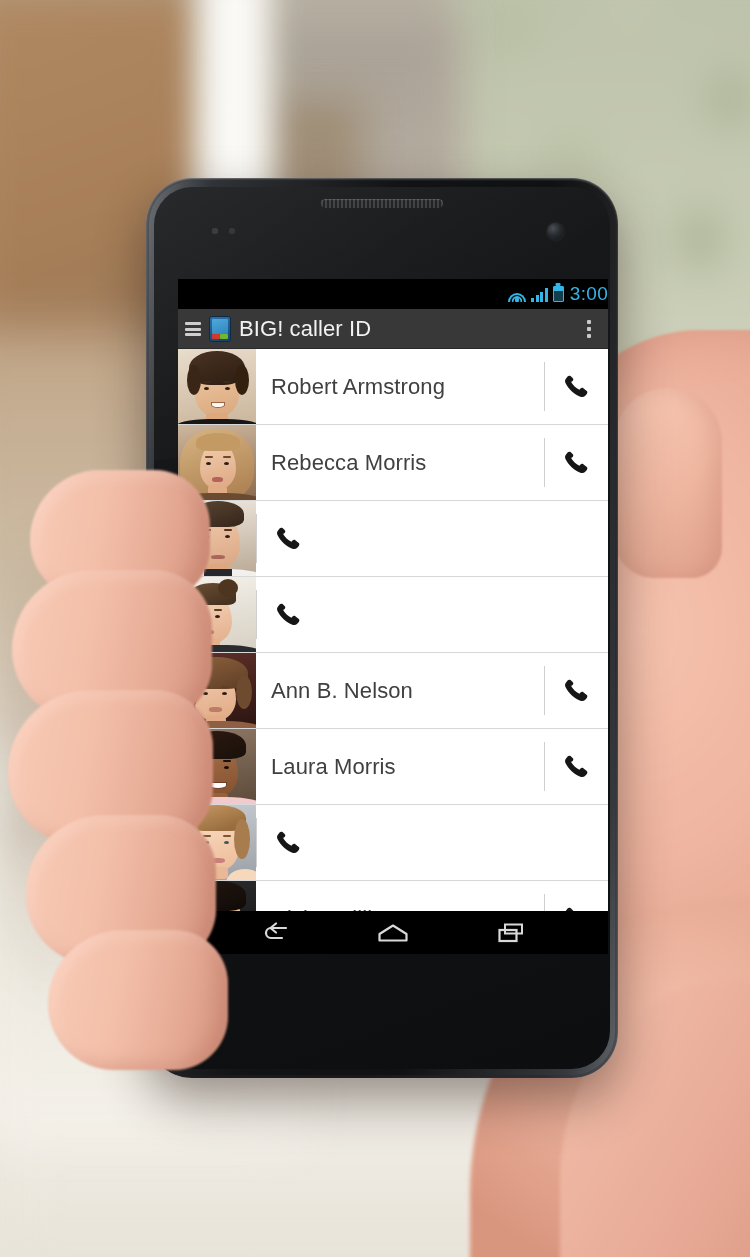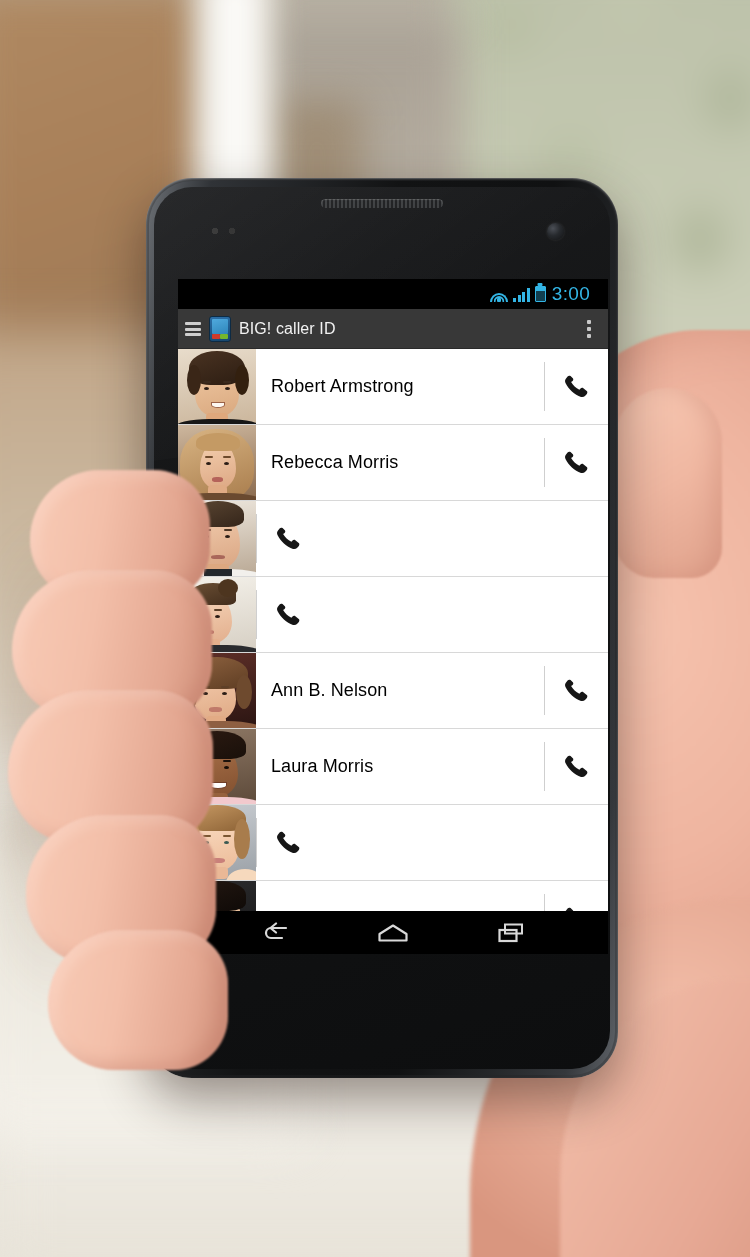--- a/index.html
+++ b/index.html
@@ -180,21 +180,21 @@
   
   .screen{
     position:absolute; left:24px; top:92px; width:430px; height:675px;
     background:#000; overflow:hidden;
   }
 
   
   .statusbar{
     height:30px; background:#000; position:relative;
     display:flex; align-items:center; justify-content:flex-end;
-    padding-right:18px; gap:6px;
+    padding-right:0; gap:6px;
   }
   .sb-icons{ display:flex; align-items:flex-end; gap:5px; }
   .wifi-ic{ width:19px; height:15px; position:relative; }
   .wifi-ic i{
     position:absolute; left:50%; bottom:0; transform:translateX(-50%);
     border-radius:50% 50% 0 0 / 100% 100% 0 0;
     border:2px solid #33b5e5; border-bottom:none; background:transparent;
   }
   .wifi-ic i:nth-child(1){ width:18px; height:9px; }
   .wifi-ic i:nth-child(2){ width:11px; height:6px; }
@@ -228,36 +228,36 @@
     background:linear-gradient(170deg,#2c6fa8 0%, #1f5a8c 55%, #17466d 100%);
     border:1.5px solid #0d2b44; overflow:hidden;
   }
   .app-ic .scr{
     position:absolute; left:2px; top:2px; right:2px; height:15px;
     background:linear-gradient(160deg,#4fa9dd 0%, #2f86bb 100%);
     border-radius:1px;
   }
   .app-ic .kred{ position:absolute; left:2px; bottom:2px; width:8px; height:5px; background:#cf3a2a; border-radius:1px; }
   .app-ic .kgrn{ position:absolute; right:2px; bottom:2px; width:8px; height:5px; background:#74b72e; border-radius:1px; }
-  .ab-title{ color:#f2f2f2; font-size:16px; flex:1 1 auto; letter-spacing:.1px; }
+  .ab-title{ color:#f2f2f2; font-size:22px; flex:1 1 auto; letter-spacing:.1px; }
   .overflow{ width:14px; display:flex; flex-direction:column; align-items:center; gap:3px; flex:0 0 auto; padding-right:4px; }
   .overflow i{ width:4px; height:4px; background:#c9c9c9; border-radius:1px; display:block; }
 
   
   .list{ background:#000; height:562px; overflow:hidden; position:relative; }
   .row{
     height:76px; display:flex; align-items:stretch; background:#ffffff;
     border-bottom:1px solid #d8d8d8; position:relative;
   }
   .avatar{
     width:78px; flex:0 0 78px; overflow:hidden; position:relative;
     background:#8d8173;
   }
   .name-cell{ flex:1 1 auto; display:flex; align-items:center; padding-left:15px; }
-  .name{ font-size:18px; color:#000000; letter-spacing:.1px; }
+  .name{ font-size:22px; color:#404040; letter-spacing:.1px; }
   .call-cell{
     width:64px; flex:0 0 64px; display:flex; align-items:center; justify-content:center;
     position:relative;
   }
   .call-cell:before{
     content:""; position:absolute; left:0; top:13px; bottom:13px; width:1px; background:#cfcfcf;
   }
   .handset{ width:28px; height:28px; }
 
   

